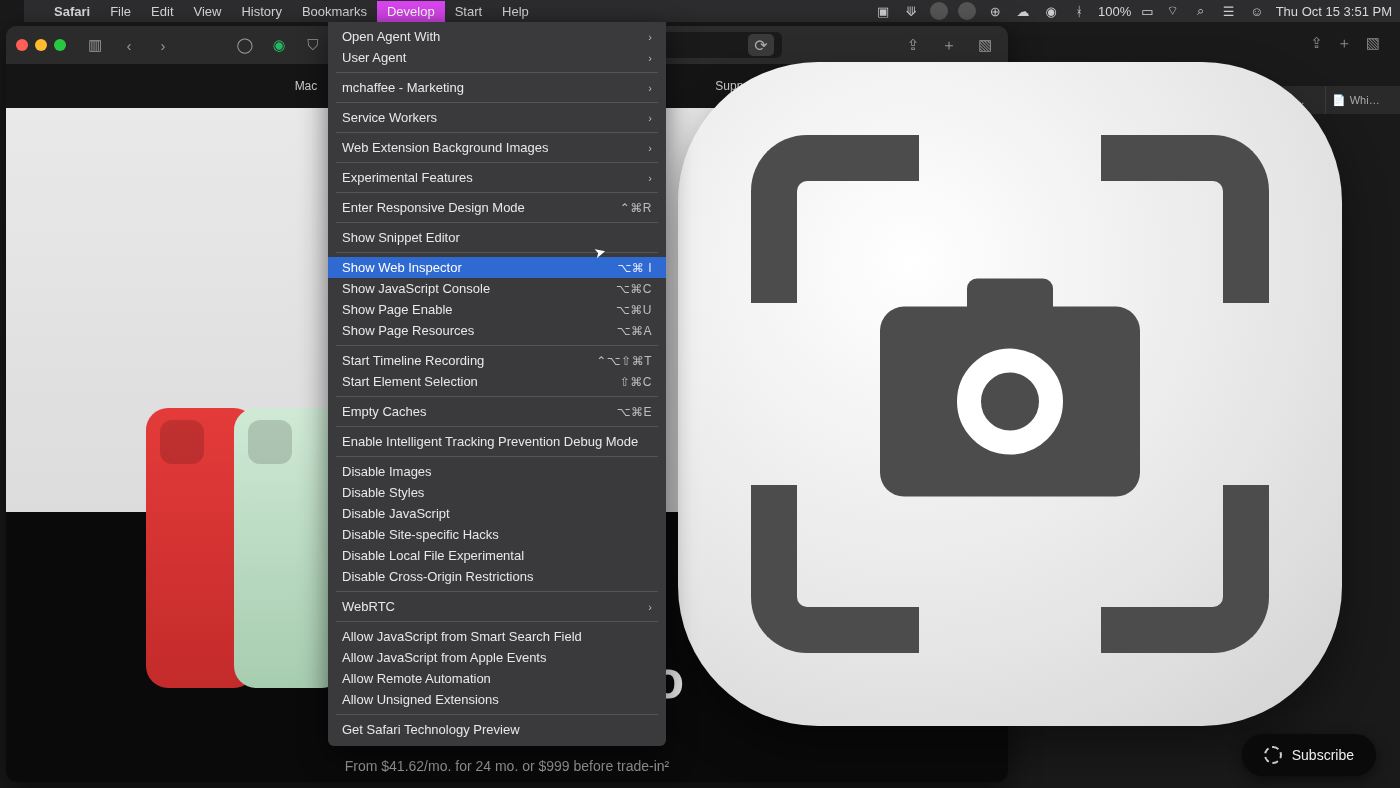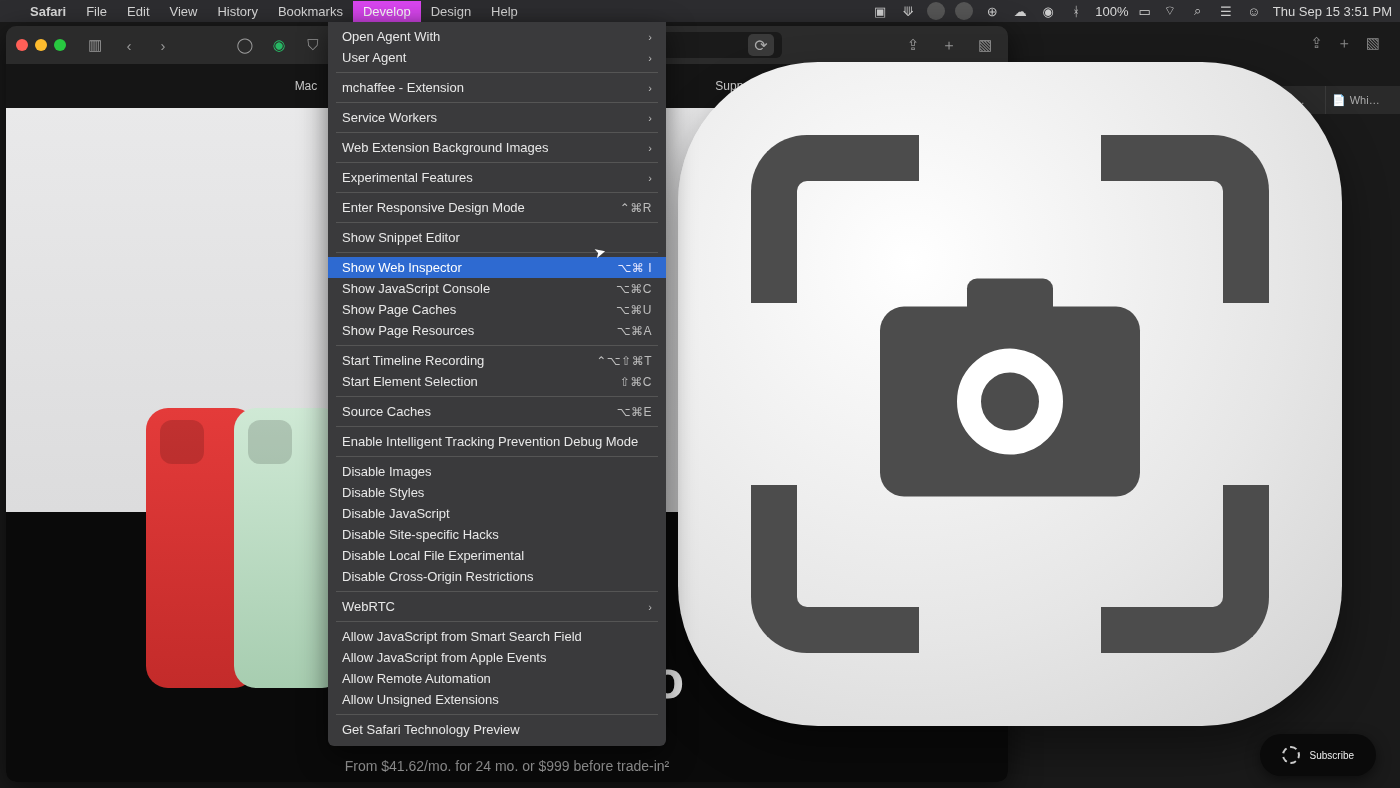--- a/index.html
+++ b/index.html
@@ -1,19 +1,19 @@
 <!DOCTYPE html>
 <html><head>
 <meta charset="utf-8">
 <style>
 * { margin: 0; padding: 0; box-sizing: border-box; font-family: -apple-system, "Helvetica Neue", Arial, sans-serif; }
 body { width: 1400px; height: 788px; overflow: hidden; background: #1a1a1a; position: relative; }
 
 
-.menubar { height: 22px; background: #2d2d30; display: flex; align-items: center; color: #d8d8d8; font-size: 13px; padding: 0 8px; }
+.menubar { height: 22px; background: #2d2d30; display: flex; align-items: center; color: #d8d8d8; font-size: 13px; padding: 0 8px; margin-left: 24px; }
 .menubar .left { display: flex; align-items: center; gap: 0; }
 .menubar .apple { margin-right: 12px; font-size: 15px; }
 .menubar .mi { padding: 3px 10px; cursor: default; }
 .menubar .mi.app { font-weight: 600; }
 .menubar .mi.open { background: #d946ef; color: #fff; }
 .menubar .right { margin-left: auto; display: flex; align-items: center; gap: 10px; font-size: 13px; }
 .menubar .status-icon { width: 18px; height: 18px; border-radius: 4px; display:flex; align-items:center; justify-content:center; color:#ccc; }
 .menubar .circ { width:18px; height:18px; border-radius:50%; background:#555; }
 
 
@@ -69,48 +69,48 @@
 .corner { position:absolute; width:168px; height:168px; border:46px solid #4c4c4c; }
 .corner.tl { top:0; left:0; border-right:none; border-bottom:none; border-top-left-radius:56px; }
 .corner.tr { top:0; right:0; border-left:none; border-bottom:none; border-top-right-radius:56px; }
 .corner.bl { bottom:0; left:0; border-right:none; border-top:none; border-bottom-left-radius:56px; }
 .corner.br { bottom:0; right:0; border-left:none; border-top:none; border-bottom-right-radius:56px; }
 .camera { position:absolute; top:50%; left:50%; transform:translate(-50%,-46%); width:260px; height:190px; background:#4c4c4c; border-radius:24px; }
 .camera::before { content:""; position:absolute; top:-28px; left:50%; transform:translateX(-50%); width:86px; height:34px; background:#4c4c4c; border-radius:10px 10px 0 0; }
 .camera .lens { position:absolute; top:50%; left:50%; transform:translate(-50%,-50%); width:106px; height:106px; border-radius:50%; border:24px solid #fff; }
 
 
-.subscribe { position:absolute; bottom:12px; right:24px; background:#0a0a0a; color:#eee; border-radius:28px; padding:12px 22px; display:flex; align-items:center; gap:10px; font-size:10px; box-shadow:0 4px 14px rgba(0,0,0,.5); }
+.subscribe { position:absolute; bottom:12px; right:24px; background:#0a0a0a; color:#eee; border-radius:28px; padding:12px 22px; display:flex; align-items:center; gap:10px; font-size:14px; box-shadow:0 4px 14px rgba(0,0,0,.5); }
 .subscribe .ring { width:18px; height:18px; border:2px dashed #ccc; border-radius:50%; }
 </style>
 </head>
 <body>
 
 <div class="menubar">
   <div class="left">
     <span class="apple"></span>
     <span class="mi app">Safari</span>
-    <span id="menubar-items"><span class="mi">File</span><span class="mi">Edit</span><span class="mi">View</span><span class="mi">History</span><span class="mi">Bookmarks</span><span class="mi open">Develop</span><span class="mi">Design</span><span class="mi">Help</span></span>
+    <span id="menubar-items"><span class="mi">File</span><span class="mi">Edit</span><span class="mi">View</span><span class="mi">History</span><span class="mi">Bookmarks</span><span class="mi open">Develop</span><span class="mi">Start</span><span class="mi">Help</span></span>
   </div>
   <div class="right">
     <span class="status-icon">▣</span>
     <span class="status-icon">⟱</span>
     <span class="circ"></span>
     <span class="circ"></span>
     <span class="status-icon">⊕</span>
     <span class="status-icon">☁</span>
     <span class="status-icon">◉</span>
     <span class="status-icon">ᚼ</span>
     <span>100%</span>
     <span>▭</span>
     <span class="status-icon">⌔</span>
     <span class="status-icon">⌕</span>
     <span class="status-icon">☰</span>
     <span class="status-icon">☺</span>
-    <span>Thu Sep 15  3:51 PM</span>
+    <span>Thu Oct 15  3:51 PM</span>
   </div>
 </div>
 
 <div class="safari-window">
   <div class="toolbar">
     <div class="traffic">
       <div class="dot r"></div>
       <div class="dot y"></div>
       <div class="dot g"></div>
     </div>
@@ -178,21 +178,21 @@
     <div class="item">
       <span>Open Agent With</span>
       <span class="arrow">›</span>
     </div>
     <div class="item">
       <span>User Agent</span>
       <span class="arrow">›</span>
     </div>
     <hr>
     <div class="item">
-      <span>mchaffee - Extension</span>
+      <span>mchaffee - Marketing</span>
       <span class="arrow">›</span>
     </div>
     <hr>
     <div class="item">
       <span>Service Workers</span>
       <span class="arrow">›</span>
     </div>
     <hr>
     <div class="item">
       <span>Web Extension Background Images</span>
@@ -215,39 +215,39 @@
     <hr>
     <div class="item hl">
       <span>Show Web Inspector</span>
       <span class="sc">⌥⌘ I</span>
     </div>
     <div class="item">
       <span>Show JavaScript Console</span>
       <span class="sc">⌥⌘C</span>
     </div>
     <div class="item">
-      <span>Show Page Caches</span>
+      <span>Show Page Enable</span>
       <span class="sc">⌥⌘U</span>
     </div>
     <div class="item">
       <span>Show Page Resources</span>
       <span class="sc">⌥⌘A</span>
     </div>
     <hr>
     <div class="item">
       <span>Start Timeline Recording</span>
       <span class="sc">⌃⌥⇧⌘T</span>
     </div>
     <div class="item">
       <span>Start Element Selection</span>
       <span class="sc">⇧⌘C</span>
     </div>
     <hr>
     <div class="item">
-      <span>Source Caches</span>
+      <span>Empty Caches</span>
       <span class="sc">⌥⌘E</span>
     </div>
     <hr>
     <div class="item">
       <span>Enable Intelligent Tracking Prevention Debug Mode</span>
     </div>
     <hr>
     <div class="item">
       <span>Disable Images</span>
     </div>

